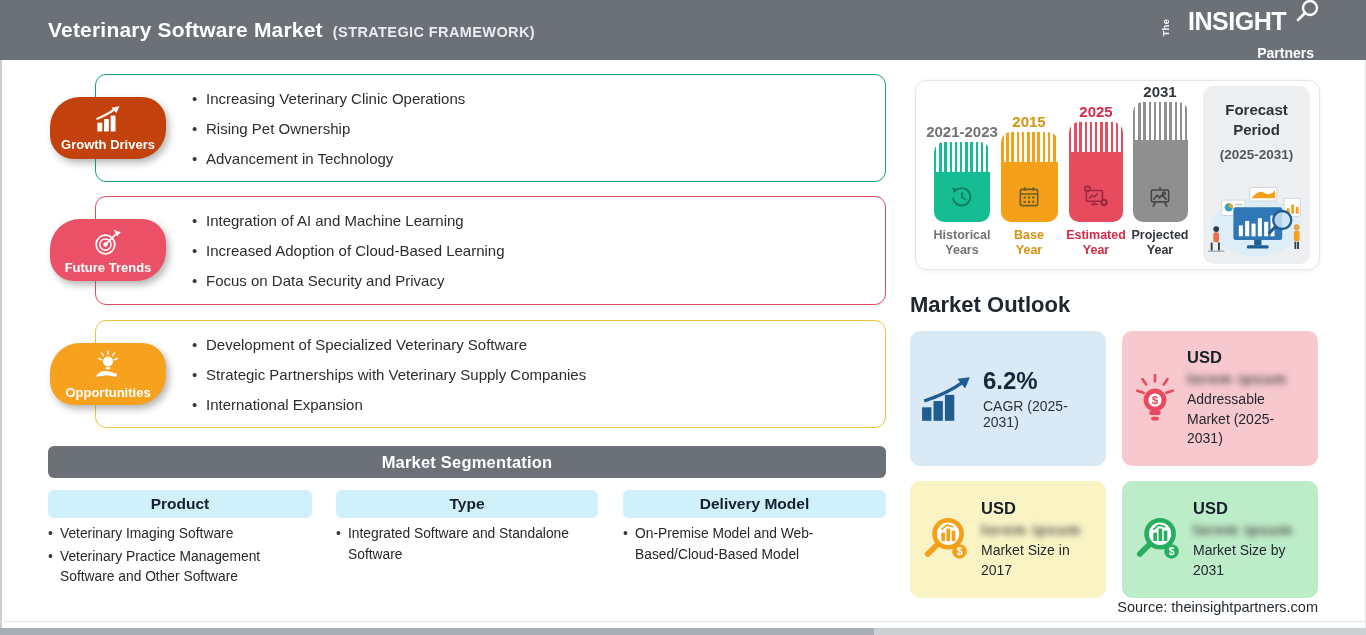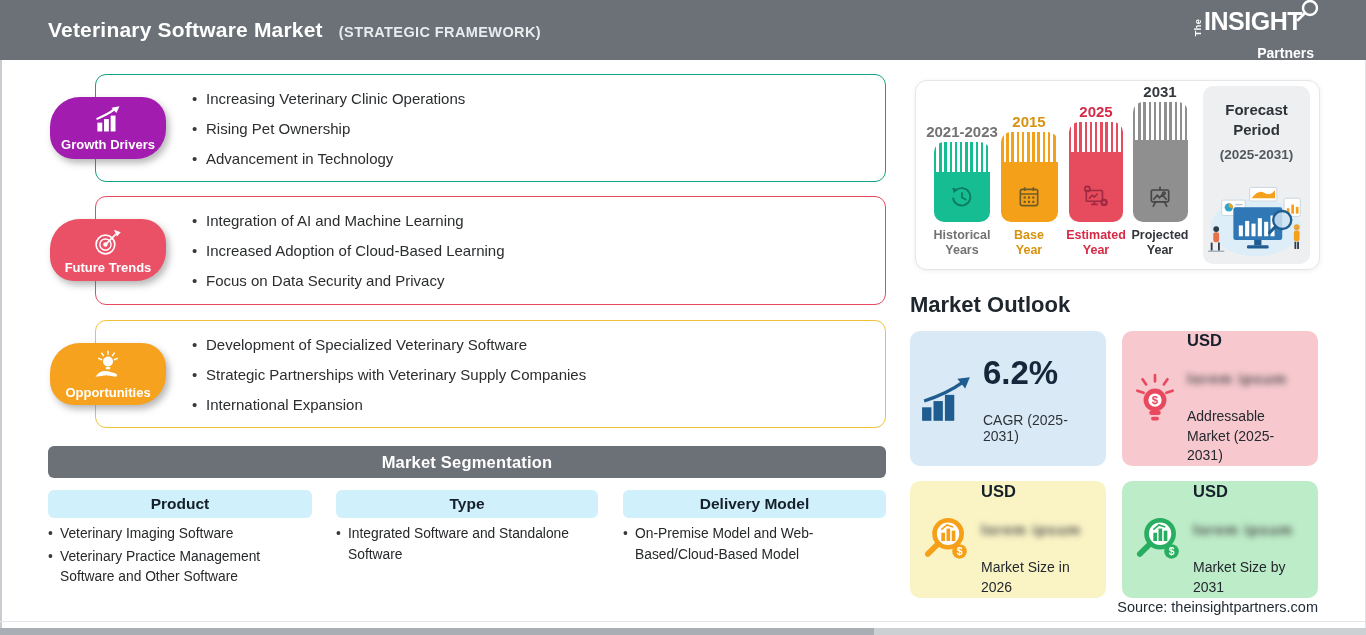--- a/index.html
+++ b/index.html
@@ -5,44 +5,44 @@
   html,body{margin:0;padding:0;background:#fff;}
   .canvas{position:relative;width:1366px;height:635px;background:#ffffff;overflow:hidden;
           font-family:"Liberation Sans",sans-serif;}
 
   
   .header{position:absolute;top:0;left:0;width:1366px;height:60px;background:#6b7177;
           display:flex;align-items:center;justify-content:space-between;
           padding:0 46px 0 48px;box-sizing:border-box;}
   .header-titles{display:flex;align-items:baseline;}
   .page-title{color:#fff;font-size:21px;font-weight:bold;letter-spacing:.2px;}
-  .page-subtitle{color:#e9ebee;font-size:14.5px;font-weight:600;margin-left:16px;letter-spacing:.4px;}
+  .page-subtitle{color:#e9ebee;font-size:14.5px;font-weight:600;margin-left:10px;letter-spacing:.4px;}
   .logo{display:flex;flex-direction:column;align-items:flex-end;color:#fff;line-height:1;}
-  .logo-top{display:flex;align-items:flex-end;}
+  .logo-top{display:flex;align-items:flex-end;gap:16px;}
   .logo-the{font-size:9px;font-weight:bold;transform:rotate(-90deg) translateX(2px);transform-origin:center;
             letter-spacing:.5px;margin-right:-3px;}
   .logo-insight{font-size:25px;font-weight:bold;letter-spacing:-.5px;}
   .logo-glass{margin-left:-6px;margin-bottom:8px;}
   .logo-partners{font-size:14px;font-weight:bold;margin-top:12px;margin-right:6px;}
 
   
   .fw-box{position:absolute;left:95px;width:791px;background:#fff;border-radius:11px;box-sizing:border-box;}
   .fw-box ul{margin:0;height:100%;list-style:none;display:flex;flex-direction:column;
              justify-content:center;gap:13px;padding:0 20px 0 96px;}
   .fw-box li{position:relative;font-size:15px;color:#2b2d2f;padding-left:14px;}
   .fw-box li::before{content:"•";position:absolute;left:0;top:0;color:#3a3a3a;}
   .box-growth{top:74px;height:108px;border:1.6px solid #12a384;}
   .box-trends{top:196px;height:109px;border:1.6px solid #e8495f;}
   .box-opps{top:320px;height:108px;border:1.6px solid #f0c23a;}
 
   .badge{position:absolute;left:50px;width:116px;height:62px;z-index:3;
          display:flex;flex-direction:column;align-items:center;justify-content:center;gap:2px;
          border-radius:30px 24px 30px 24px;box-shadow:3px 4px 7px rgba(95,95,95,.45);}
   .badge-label{color:#fff;font-size:13px;font-weight:bold;}
-  .badge-growth{top:97px;background:#a21caf;}
+  .badge-growth{top:97px;background:#c2410c;}
   .badge-trends{top:219px;background:#ea5066;}
   .badge-opps{top:343px;background:#f6a21e;}
 
   
   .seg-bar{position:absolute;left:48px;top:446px;width:838px;height:32px;background:#6b7177;
            border-radius:6px;color:#fff;font-weight:bold;font-size:16.5px;
            display:flex;align-items:center;justify-content:center;letter-spacing:.2px;}
   .seg-pill{position:absolute;top:490px;height:28px;background:#d0f0fb;border-radius:6px;
             display:flex;align-items:center;justify-content:center;
             font-weight:bold;font-size:15.5px;color:#15202b;}
@@ -89,22 +89,22 @@
 
   
   .outlook-title{position:absolute;left:910px;top:292px;font-size:22px;font-weight:bold;color:#20262e;}
   .value-card{position:absolute;border-radius:10px;display:flex;align-items:center;
               padding:0 12px 0 10px;box-sizing:border-box;gap:9px;}
   .card-cagr{left:910px;top:331px;width:196px;height:135px;background:#d9e9f6;}
   .card-addressable{left:1122px;top:331px;width:196px;height:135px;background:#f7c9ce;}
   .card-size2024{left:910px;top:481px;width:196px;height:117px;background:#faf4c5;}
   .card-size2031{left:1122px;top:481px;width:196px;height:117px;background:#bdecc8;}
   .vc-icon{flex:0 0 auto;}
-  .vc-text{display:flex;flex-direction:column;gap:20px;}
-  .vc-big{font-size:33px;font-weight:bold;color:#16273b;}
+  .vc-text{display:flex;flex-direction:column;gap:3px;}
+  .vc-big{font-size:24px;font-weight:bold;color:#16273b;}
   .vc-sub{font-size:14px;color:#2f3338;}
   .vc-usd{font-weight:bold;font-size:16.5px;color:#15202b;}
   .vc-blur{filter:blur(3px);font-weight:bold;font-size:15px;color:#4e4e4e;letter-spacing:1px;white-space:nowrap;}
   .vc-label{font-size:14px;color:#23282e;line-height:1.42;}
 
   .source-line{position:absolute;top:599px;left:1000px;width:318px;text-align:right;
                font-size:14.5px;color:#1f2730;}
 
   
   .edge-left{position:absolute;left:0;top:60px;bottom:0;width:2px;background:#c9cdd1;}
@@ -379,21 +379,21 @@
         <rect x="30.5" y="16" width="3.5" height="10"></rect>
       </g>
       <polyline points="20.5,15 26,10.5 32,12.5" stroke="#f5a019" stroke-width="1.6" fill="none"></polyline>
       <line x1="17" y1="29" x2="7.5" y2="38.5" stroke="#f5a019" stroke-width="5.5" stroke-linecap="round"></line>
       <circle cx="38" cy="36" r="7" fill="#f5a019"></circle>
       <text x="38" y="39.8" text-anchor="middle" font-family="Liberation Sans, sans-serif" font-size="10" font-weight="bold" fill="#fff">$</text>
     </svg>
     <div class="vc-text">
       <span class="vc-usd">USD</span>
       <span class="vc-blur">lorem ipsum</span>
-      <span class="vc-label">Market Size in 2026</span>
+      <span class="vc-label">Market Size in 2017</span>
     </div>
   </div>
 
   <div class="value-card card-size2031">
     <svg class="vc-icon" width="52" height="52" viewBox="0 0 50 50">
       <circle cx="27" cy="19" r="13" fill="#fff" stroke="#27ae60" stroke-width="4.5"></circle>
       <g fill="#27ae60">
         <rect x="20.5" y="18" width="3.5" height="8"></rect>
         <rect x="25.5" y="14" width="3.5" height="12"></rect>
         <rect x="30.5" y="16" width="3.5" height="10"></rect>

